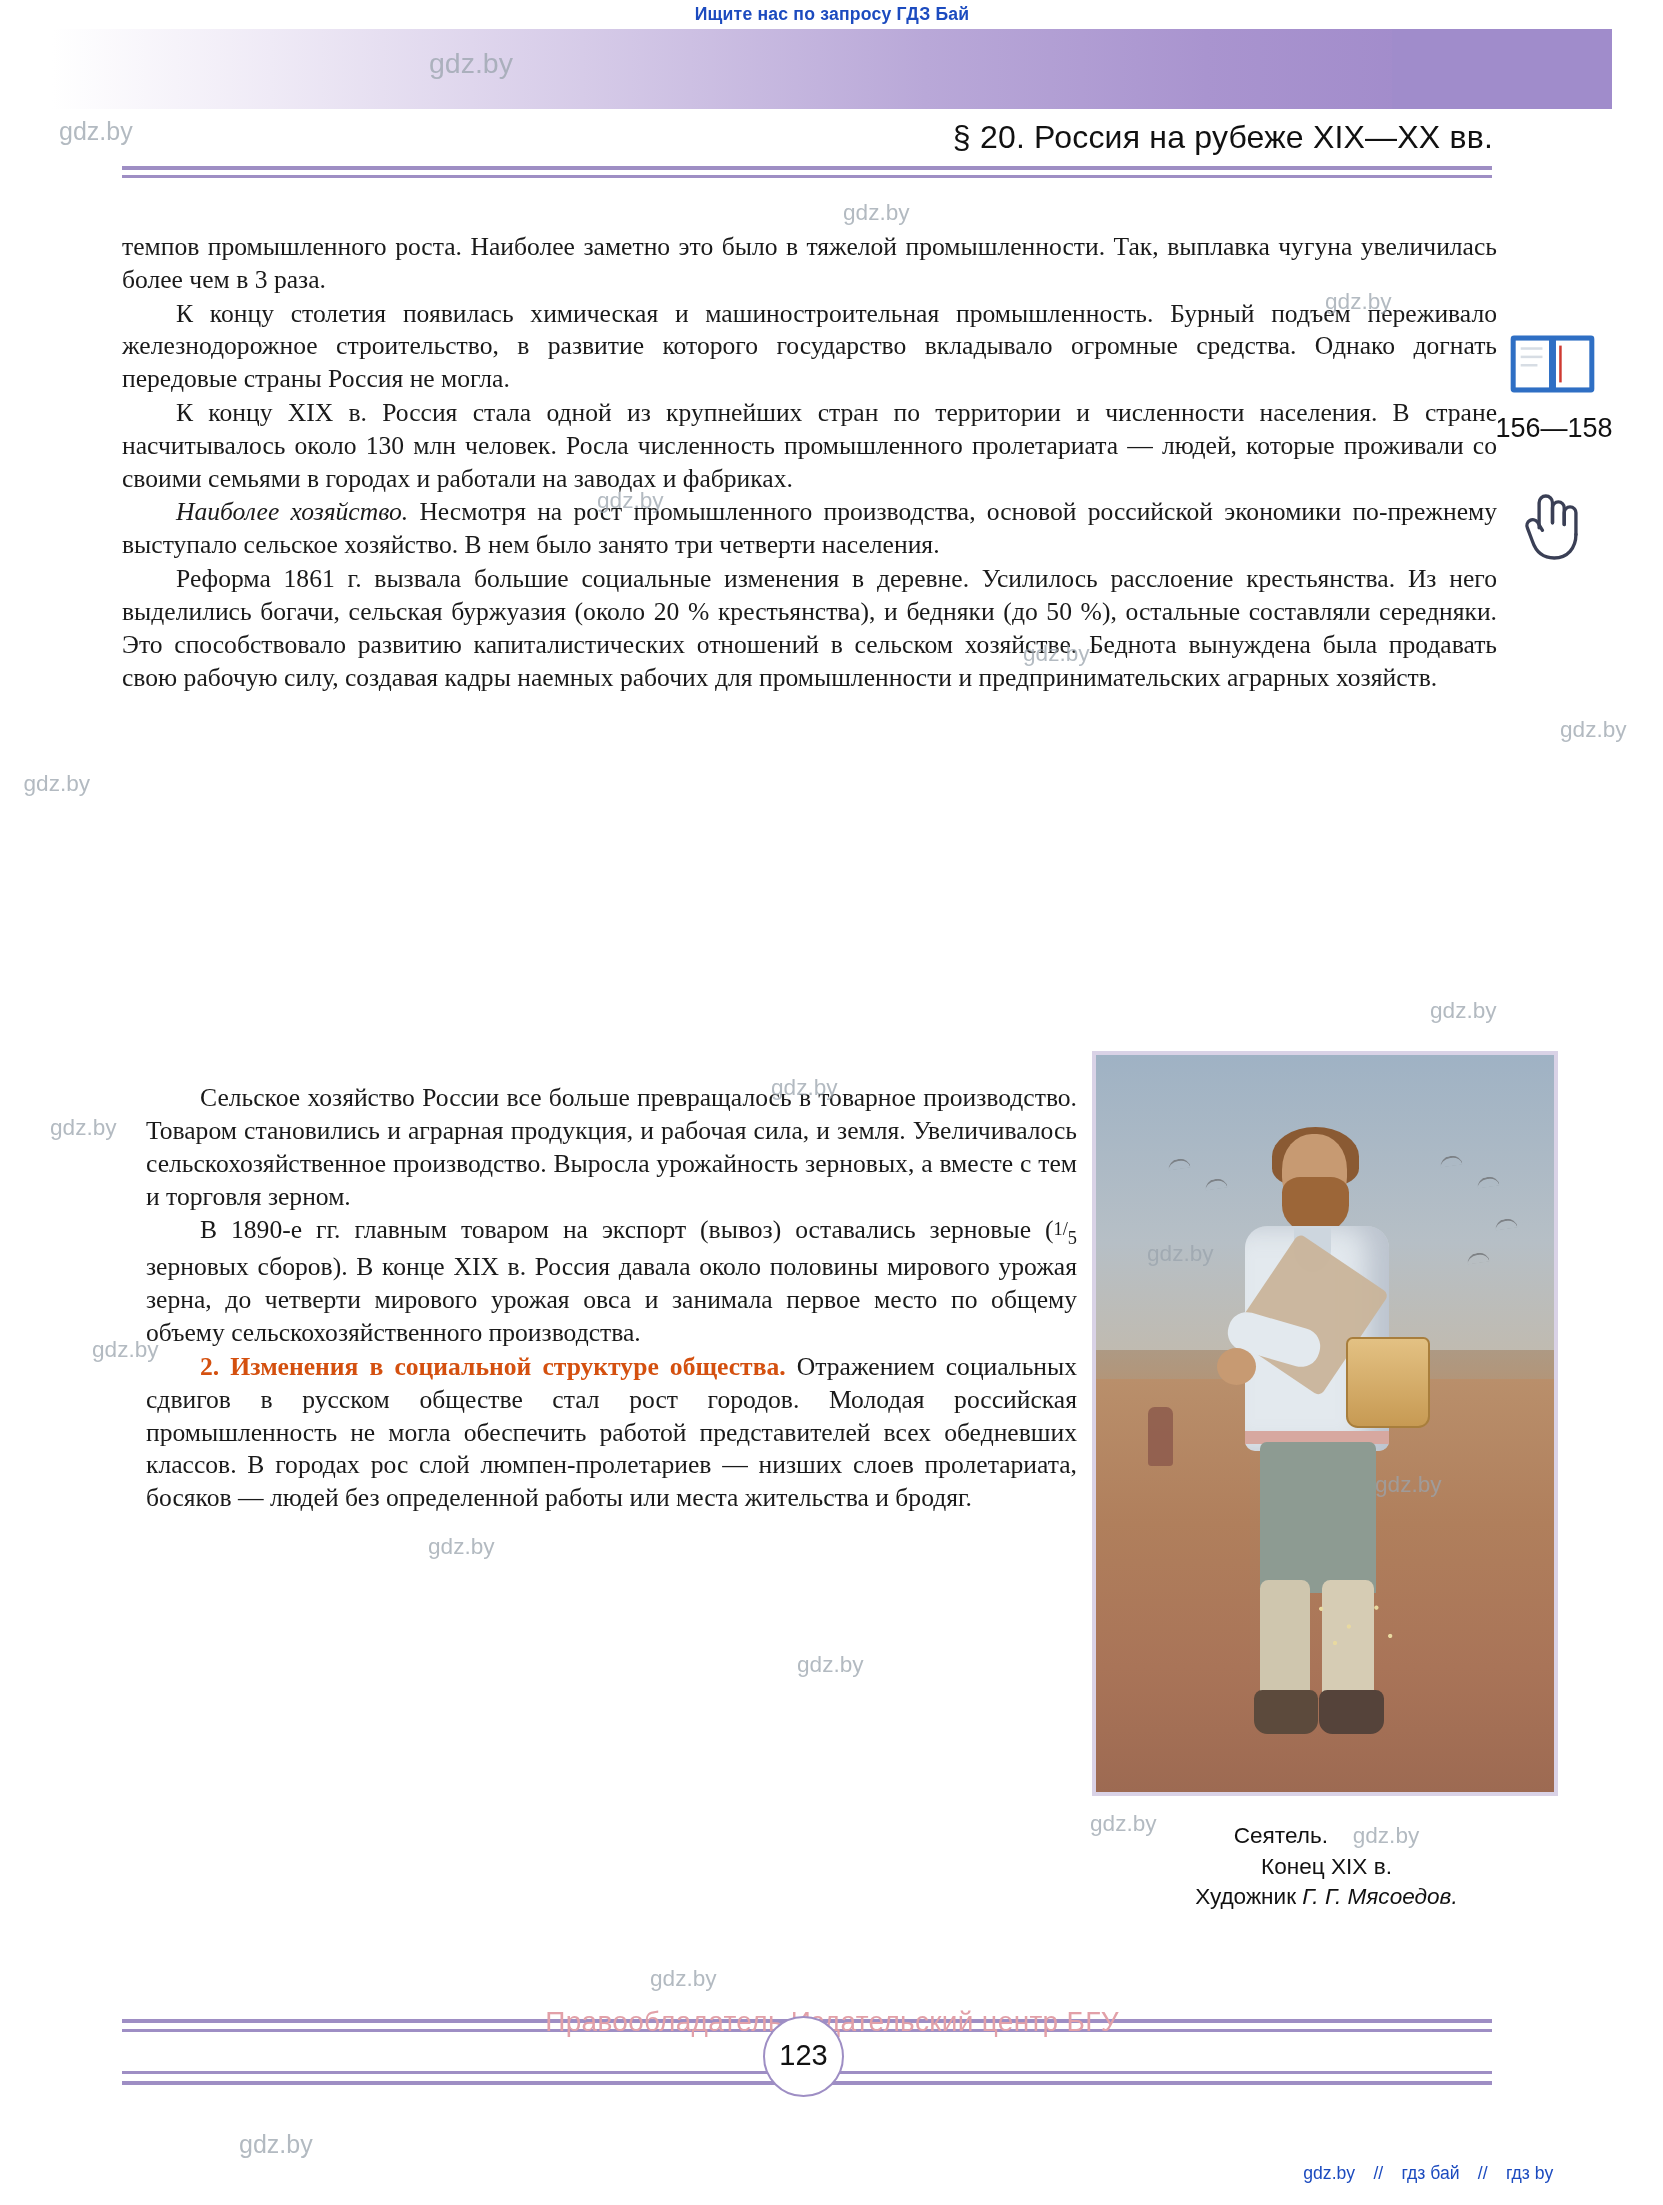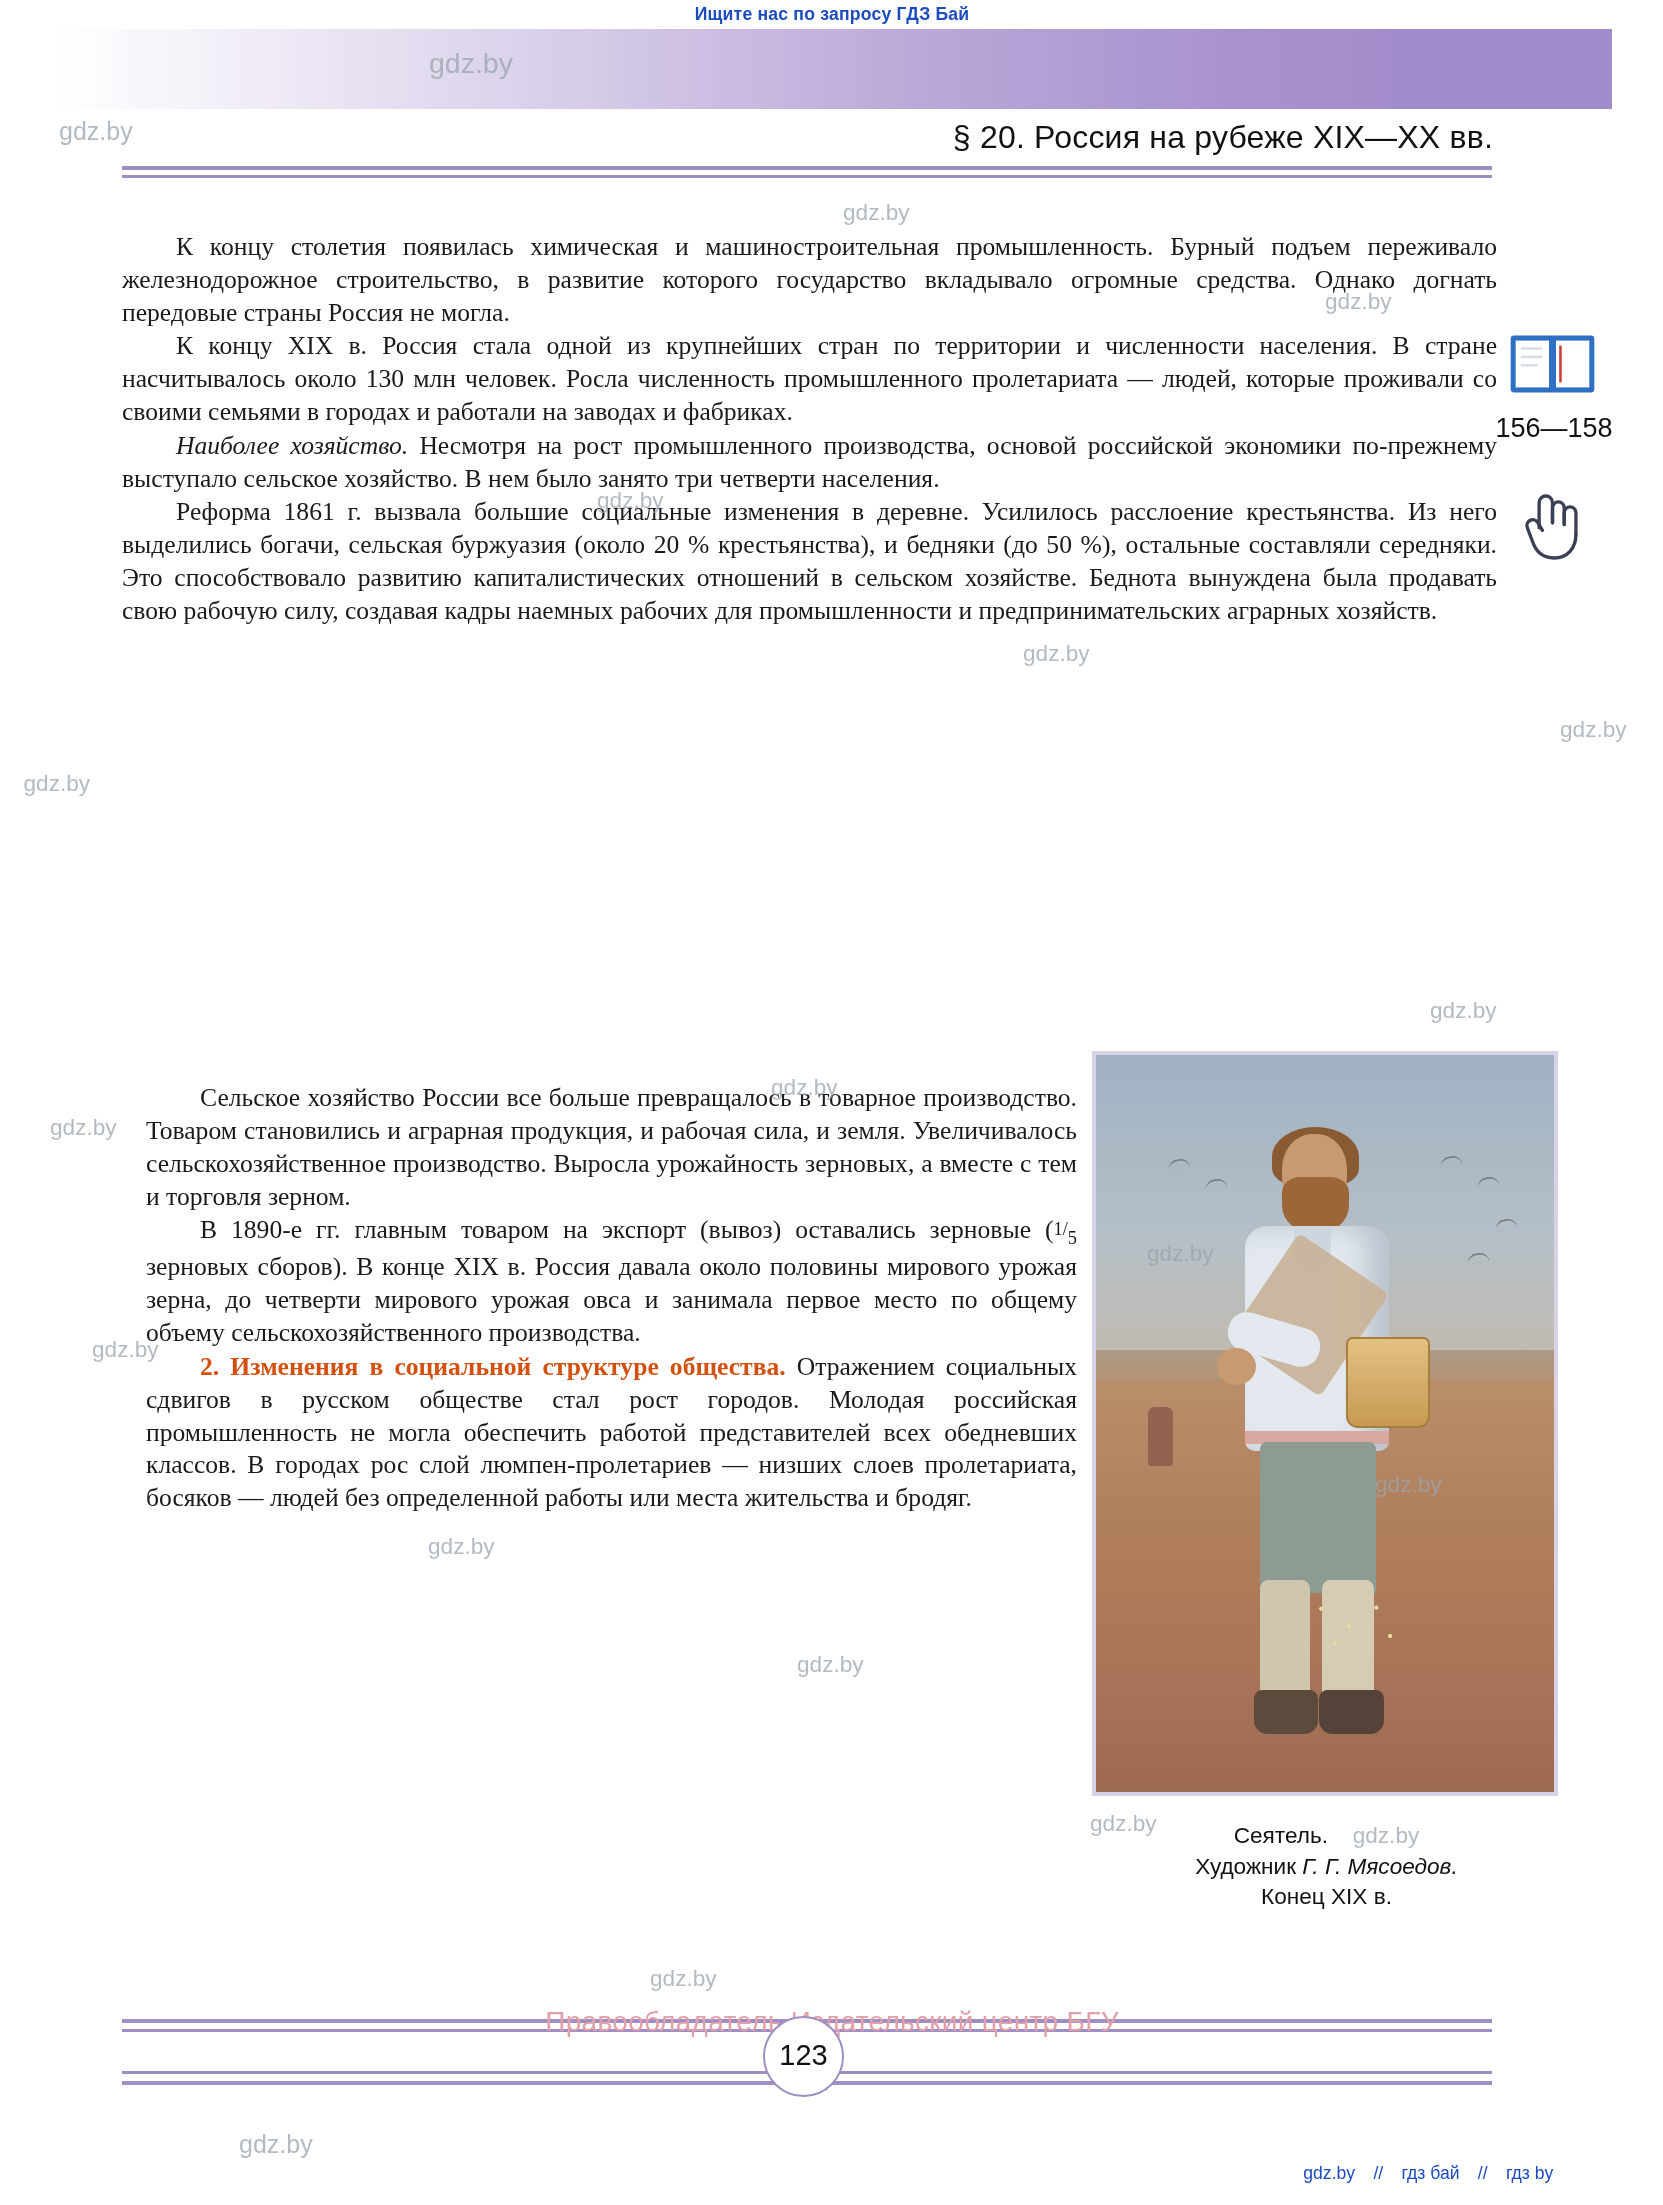--- a/index.html
+++ b/index.html
@@ -383,20 +383,21 @@
     <g fill="none" stroke="#3a3f55" stroke-width="4" stroke-linejoin="round" stroke-linecap="round">
       <path d="M30 50 V20 a8 8 0 0 1 16 0 v24"></path>
       <path d="M46 44 V26 a7 7 0 0 1 14 0 v20"></path>
       <path d="M60 46 V32 a7 7 0 0 1 14 0 v26"></path>
       <path d="M74 58 c0 16 -10 28 -26 28 c-14 0 -22 -8 -26 -20 l-6 -16 a7 7 0 0 1 12 -7 l6 10"></path>
     </g>
   </svg>
 </div>
 
 <div class="col-main">
+  <p class="noindent">темпов промышленного роста. Наиболее заметно это было в тяжелой промышленности. Так, выплавка чугуна увеличилась более чем в 3 раза.</p>
   <p>К концу столетия появилась химическая и машиностроительная промышленность. Бурный подъем переживало железнодорожное строительство, в развитие которого государство вкладывало огромные средства. Однако догнать передовые страны Россия не могла.</p>
   <p>К концу XIX в. Россия стала одной из крупнейших стран по территории и численности населения. В стране насчитывалось около 130 млн человек. Росла численность промышленного пролетариата — людей, которые проживали со своими семьями в городах и работали на заводах и фабриках.</p>
   <p>
     <span class="ital">Наиболее хозяйство.</span><span> Несмотря на рост промышленного производства, основой российской экономики по-прежнему выступало сельское хозяйство. В нем было занято три четверти населения.</span>
   </p>
   <p>Реформа 1861 г. вызвала большие социальные изменения в деревне. Усилилось расслоение крестьянства. Из него выделились богачи, сельская буржуазия (около 20 % крестьянства), и бедняки (до 50 %), остальные составляли середняки. Это способствовало развитию капиталистических отношений в сельском хозяйстве. Беднота вынуждена была продавать свою рабочую силу, создавая кадры наемных рабочих для промышленности и предпринимательских аграрных хозяйств.</p>
 </div>
 
 <div class="col-narrow" style="top:1082px;margin-left:24px;">
   <p>Сельское хозяйство России все больше превращалось в товарное производство. Товаром становились и аграрная продукция, и рабочая сила, и земля. Увеличивалось сельскохозяйственное производство. Выросла урожайность зерновых, а вместе с тем и торговля зерном.</p>
@@ -440,25 +441,25 @@
     <div class="s-bootR"></div>
     <div class="seeds"></div>
   </div>
 </div>
 
 <div class="caption">
   <div>
     <span>Сеятель.</span>
     <span class="wm" style="position:static; margin-left:18.4px;">gdz.by</span>
   </div>
+  <div>Конец XIX в.</div>
   <div>
     <span>Художник</span>
     <span class="ital">Г. Г. Мясоедов.</span>
   </div>
-  <div>Конец XIX в.</div>
 </div>
 
 <div class="foot-rule fr1"></div>
 <div class="foot-rule fr2"></div>
 <div class="foot-rule fr3"></div>
 <div class="foot-rule fr4"></div>
 
 <div class="copyright">Правообладатель  Издательский центр БГУ</div>
 
 <div class="page-num-circle">123</div>

